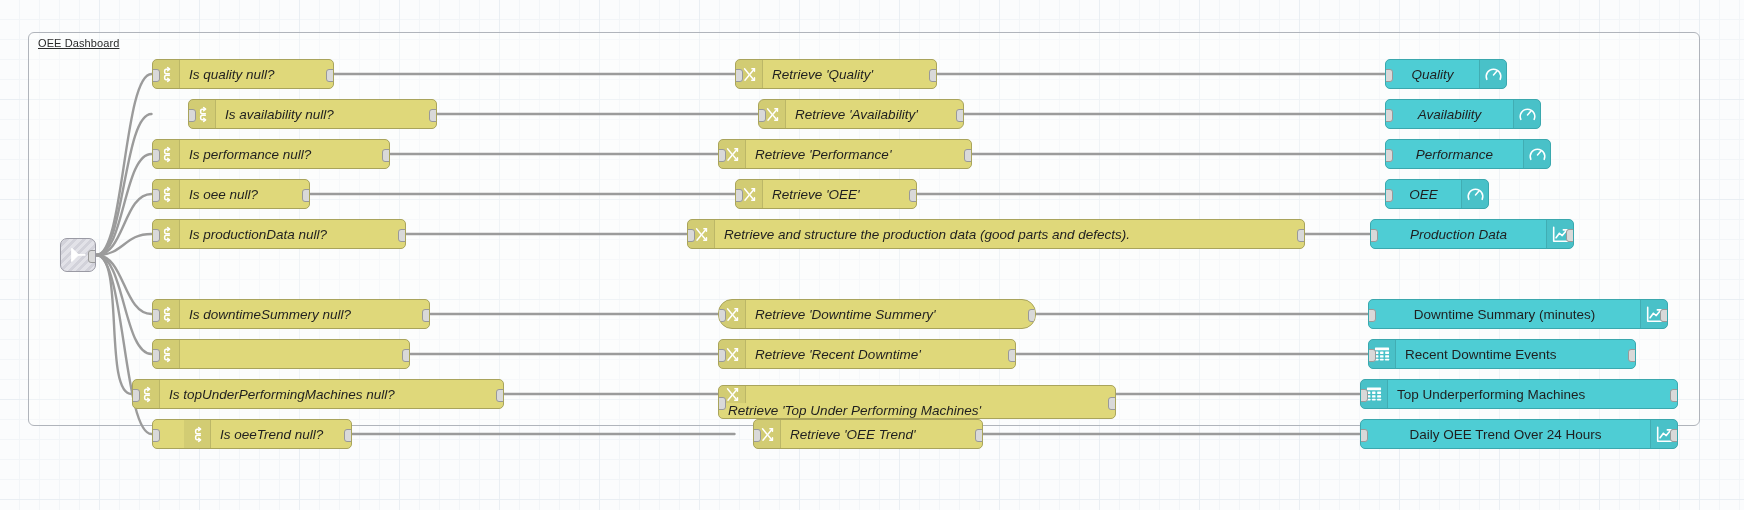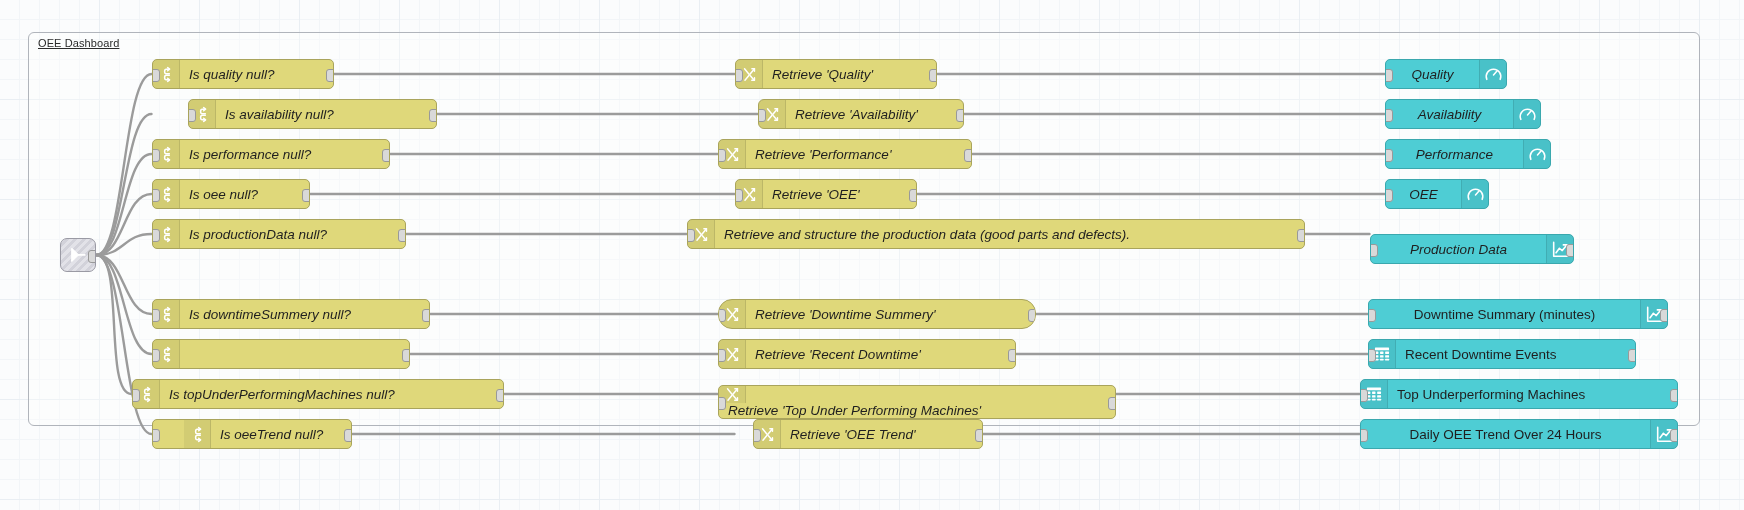--- a/index.html
+++ b/index.html
@@ -417,21 +417,21 @@
       <div class="node cyan" style="left: 1385px; top: 179px; width: 104px; height: 30px;">
         <div class="node-label italic center">OEE</div>
         <div class="icon-box right">
           <svg class="gi" width="19" height="19" viewBox="0 0 24 24" fill="none" stroke="#ffffff" stroke-width="1.9" stroke-linecap="round">
       <path d="M3.6 18.2 A9.2 9.2 0 1 1 20.4 18.2"></path>
       <path d="M12 12.6 L16.4 7.6"></path>
     </svg>
         </div>
         <div class="port in"></div>
       </div>
-      <div class="node cyan" style="left: 1370px; top: 234px; width: 204px; height: 30px;">
+      <div class="node cyan" style="left: 1370px; top: 219px; width: 204px; height: 30px;">
         <div class="node-label italic center">Production Data</div>
         <div class="icon-box right">
           <svg class="gi" width="19" height="19" viewBox="0 0 24 24" fill="none" stroke="#ffffff" stroke-width="2" stroke-linecap="round" stroke-linejoin="round">
       <polyline points="3.4,3 3.4,20.6 21,20.6"></polyline>
       <polyline points="6.4,16.2 10.6,10.4 14.2,13.4 20,6.2"></polyline>
       <polyline points="15.6,6.2 20.2,6.2 20.2,10.4"></polyline>
     </svg>
         </div>
         <div class="port in"></div>
         <div class="port out"></div>

